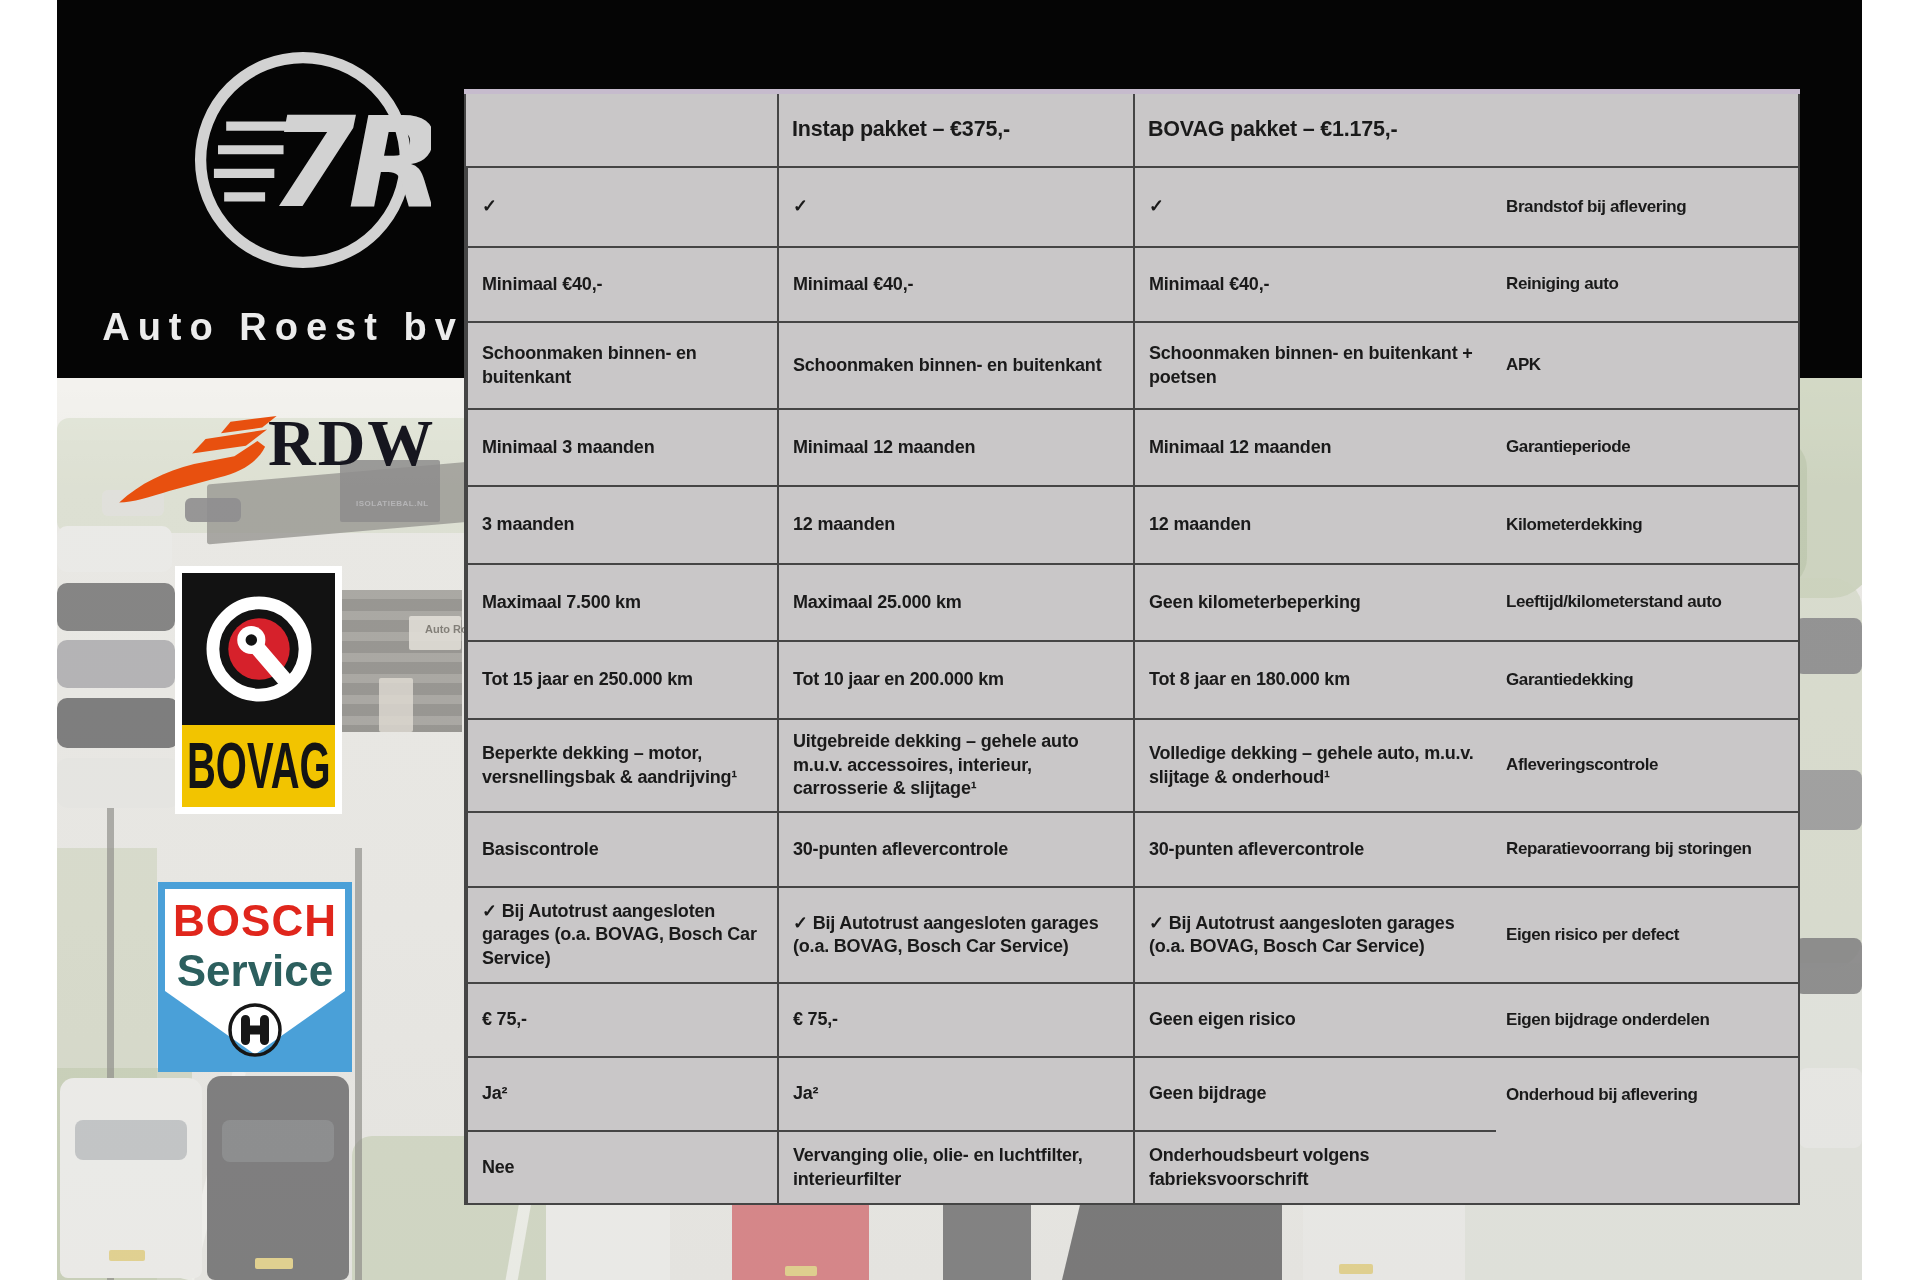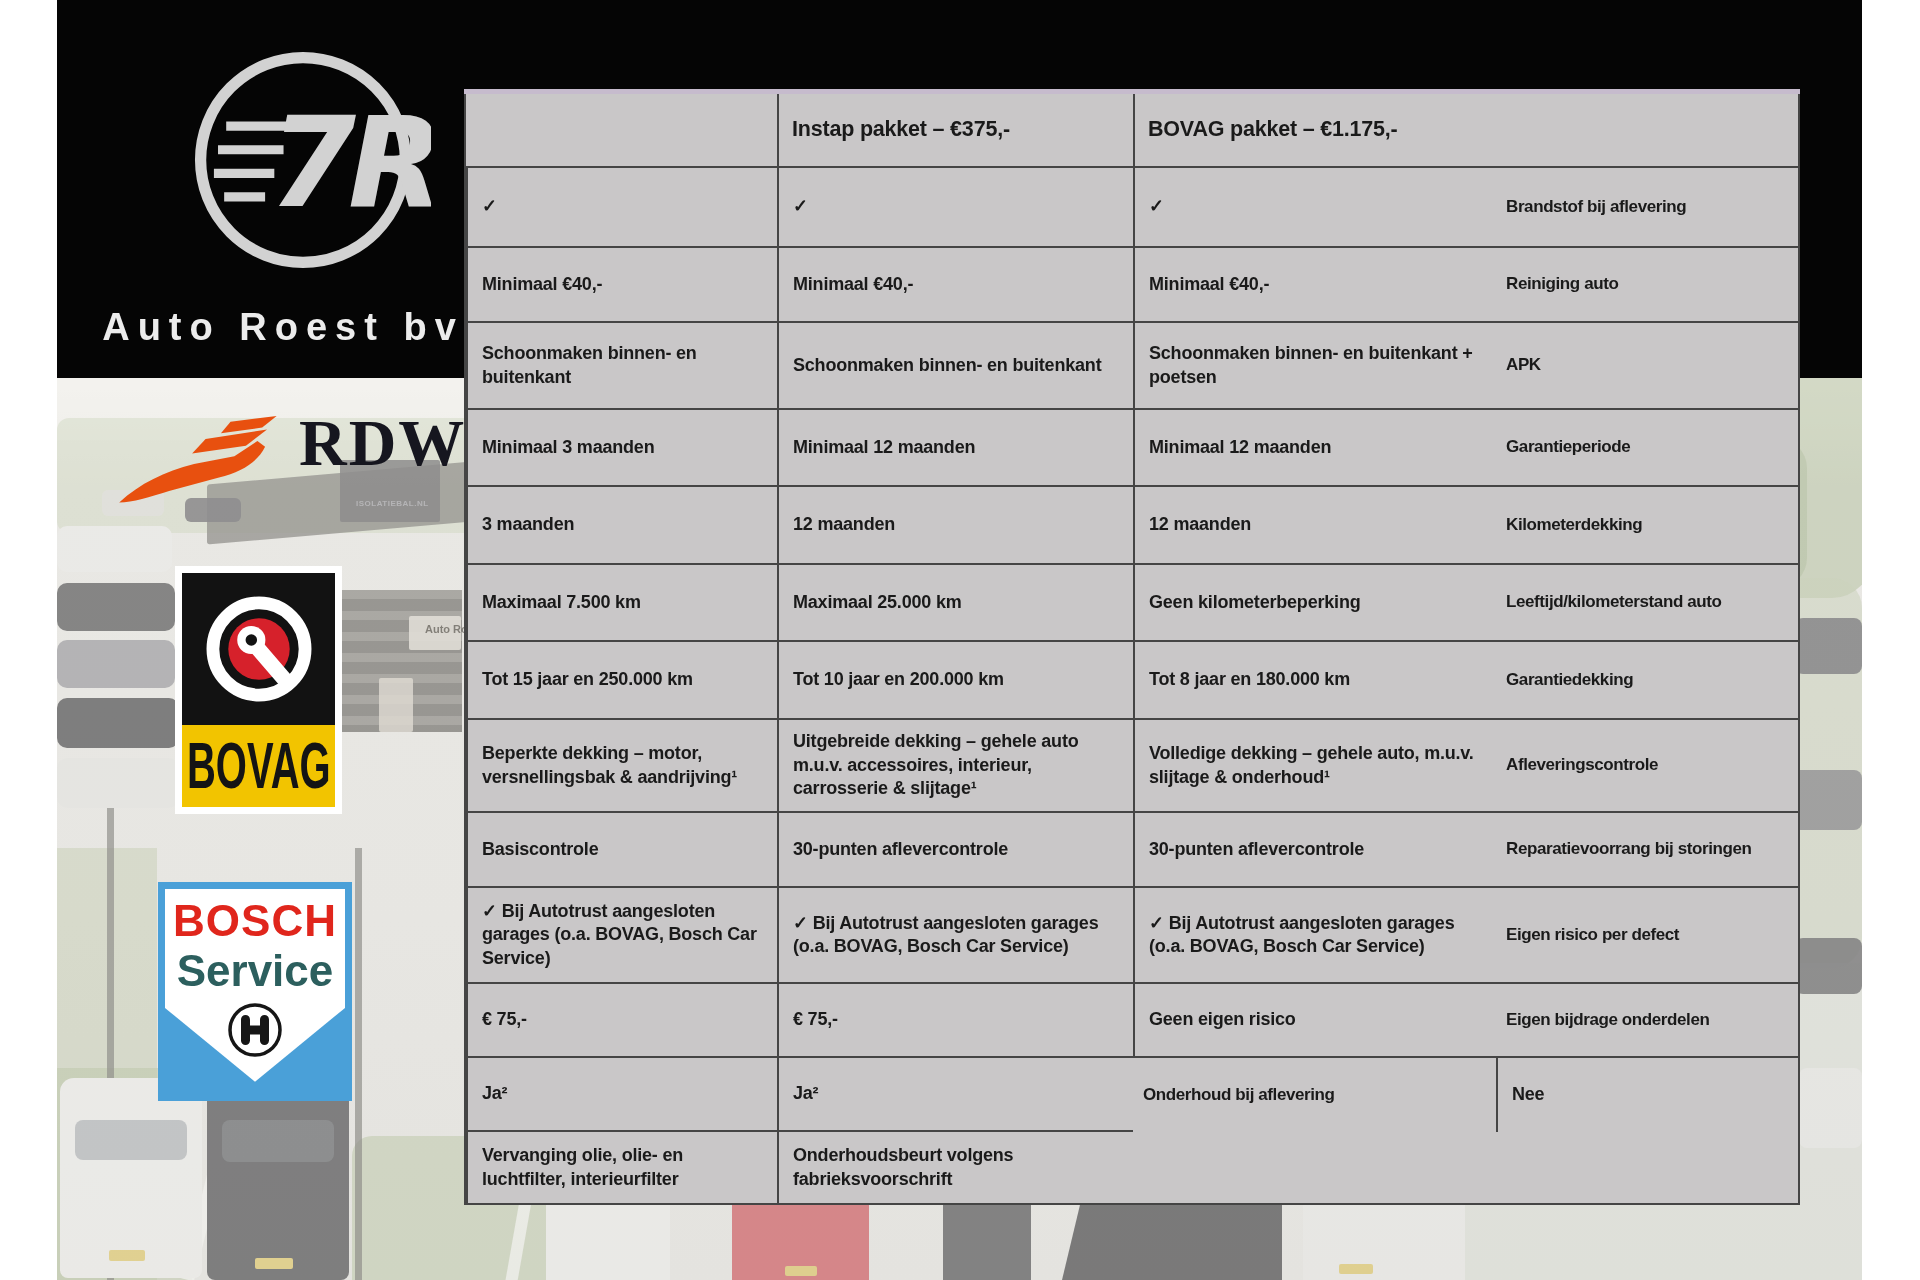--- a/index.html
+++ b/index.html
@@ -23,32 +23,32 @@
   
   .band{position:absolute;left:57px;top:0;width:1805px;height:378px;background:var(--band);}
   .ar-logo-svg{position:absolute;left:118px;top:32px;width:256px;height:256px;}
   .ar-name{position:absolute;left:0;top:306px;width:452px;text-align:center;color:#ececec;
            font-size:38px;font-weight:bold;letter-spacing:8px;white-space:nowrap;}
 
   
   .rdw{position:absolute;left:108px;top:408px;width:320px;height:112px;z-index:3;}
   .rdw svg{position:absolute;left:0;top:8px;width:175px;height:96px;}
   .rdw-text{position:absolute;left:160px;top:2px;font-family:"Liberation Serif",serif;
-            font-weight:bold;font-size:66px;color:var(--rdw-text);letter-spacing:2px;line-height:1;margin-left:31px;}
+            font-weight:bold;font-size:66px;color:var(--rdw-text);letter-spacing:2px;line-height:1;}
 
   
   .bovag{position:absolute;left:175px;top:566px;width:167px;height:248px;background:#fff;
          z-index:3;padding:7px;box-sizing:border-box;display:flex;flex-direction:column;}
   .bovag-top{background:var(--bovag-black);height:152px;display:flex;align-items:center;justify-content:center;}
   .bovag-top svg{width:128px;height:128px;}
   .bovag-bottom{background:var(--bovag-yellow);flex:1;margin-top:0;display:flex;align-items:center;justify-content:center;}
   .bovag-word{font-size:50px;font-weight:bold;color:#141414;transform:scale(.8,1.28);letter-spacing:0px;}
 
   
-  .bosch{position:absolute;left:158px;top:882px;width:194px;height:219px;background:var(--bosch-blue);z-index:3;}
+  .bosch{position:absolute;left:158px;top:882px;width:194px;height:190px;background:var(--bosch-blue);z-index:3;}
   .bosch-white{position:absolute;left:7px;top:7px;right:7px;bottom:7px;background:#fff;
                clip-path:polygon(0 0,100% 0,100% 58%,50% 94%,0 58%);}
   .bosch-word{position:absolute;left:0;top:14px;width:100%;text-align:center;color:var(--bosch-red);
               font-size:44px;font-weight:bold;letter-spacing:1px;}
   .service-word{position:absolute;left:0;top:64px;width:100%;text-align:center;color:var(--bosch-teal);
               font-size:44px;font-weight:bold;}
   .bosch-anchor{position:absolute;left:67px;top:118px;width:60px;height:60px;}
 
   
   .pkg-table{position:absolute;left:464px;top:89px;width:1336px;z-index:4;}
@@ -220,20 +220,21 @@
         <div class="cell td c1">✓ Bij Autotrust aangesloten garages (o.a. BOVAG, Bosch Car Service)</div>
         <div class="cell td c2">✓ Bij Autotrust aangesloten garages (o.a. BOVAG, Bosch Car Service)</div>
         <div class="cell td c3">✓ Bij Autotrust aangesloten garages (o.a. BOVAG, Bosch Car Service)</div>
         <div class="cell lbl c0">Eigen risico per defect</div>
         <div class="cell td c1">€ 75,-</div>
         <div class="cell td c2">€ 75,-</div>
         <div class="cell td c3">Geen eigen risico</div>
         <div class="cell lbl c0">Eigen bijdrage onderdelen</div>
         <div class="cell td c1">Ja²</div>
         <div class="cell td c2">Ja²</div>
+        <div class="cell td c3">Geen bijdrage</div>
         <div class="cell lbl c0 last">Onderhoud bij aflevering</div>
         <div class="cell td c1 last">Nee</div>
         <div class="cell td c2 last">Vervanging olie, olie- en luchtfilter, interieurfilter</div>
         <div class="cell td c3 last">Onderhoudsbeurt volgens fabrieksvoorschrift</div>
       </div>
   </div>
 
 </div>
 
 </body></html>

